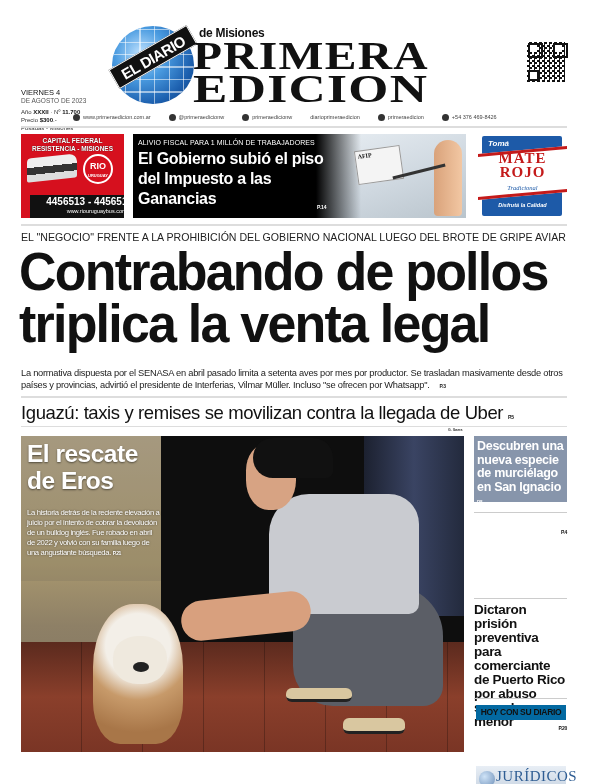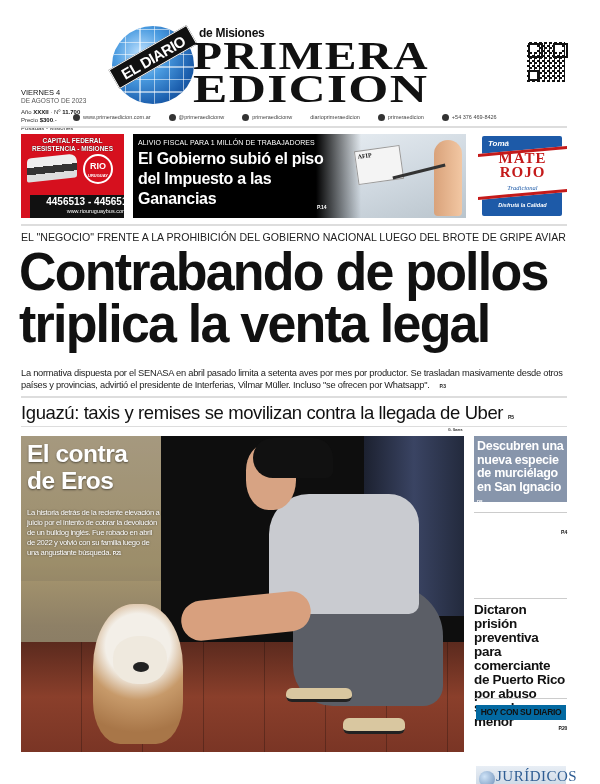--- a/index.html
+++ b/index.html
@@ -259,21 +259,21 @@
   <div class="woman-head"></div>
   <div class="woman-hair"></div>
   <div class="arms"></div>
   <div class="dog"></div>
   <div class="dog-face"></div>
   <div class="dog-nose"></div>
   <div class="sandal1"></div>
   <div class="sandal2"></div>
   <div class="overlay"></div>
   <div class="ov-title">
-    <div>El contra</div>
+    <div>El rescate</div>
     <div>de Eros</div>
   </div>
   <div class="ov-text">
     <span>La historia detrás de la reciente elevación a juicio por el intento de cobrar la devolución de un bulldog inglés. Fue robado en abril de 2022 y volvió con su familia luego de una angustiante búsqueda.</span> <b>P.21</b>
   </div>
 </div>
 
 <div class="side side-box">
   <span>Descubren una nueva especie de murciélago en San Ignacio</span> <span class="pg">P.8</span>
 </div>

